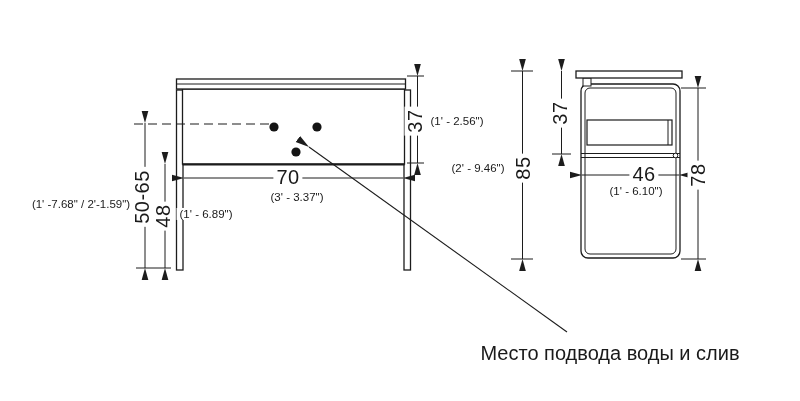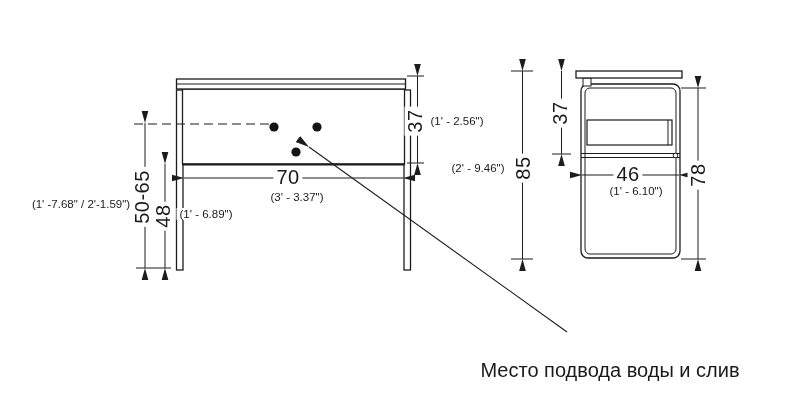--- a/index.html
+++ b/index.html
@@ -108,19 +108,19 @@
   <div class="lbl small" style="left:297px;top:197px;">(3' - 3.37")</div>
 
   <div class="lbl big rot bg" style="left:415px;top:121px;">37</div>
   <div class="lbl small" style="left:457px;top:121px;">(1' - 2.56")</div>
 
   <div class="lbl small" style="left:478px;top:168px;">(2' - 9.46")</div>
   <div class="lbl big rot bg" style="left:523px;top:168px;">85</div>
 
   <div class="lbl big rot bg" style="left:560px;top:113px;">37</div>
 
-  <div class="lbl big bg" style="left:628px;top:174px;">46</div>
+  <div class="lbl big bg" style="left:644px;top:174px;">46</div>
   <div class="lbl small bg" style="left:636px;top:191px;">(1' - 6.10")</div>
 
   <div class="lbl big rot bg" style="left:698px;top:175px;">78</div>
 
-  <div class="lbl callout" style="left:610px;top:353px;margin-top:17px;">Место подвода воды и слив</div>
+  <div class="lbl callout" style="left:610px;top:353px;">Место подвода воды и слив</div>
 </div>
 
 </body></html>

